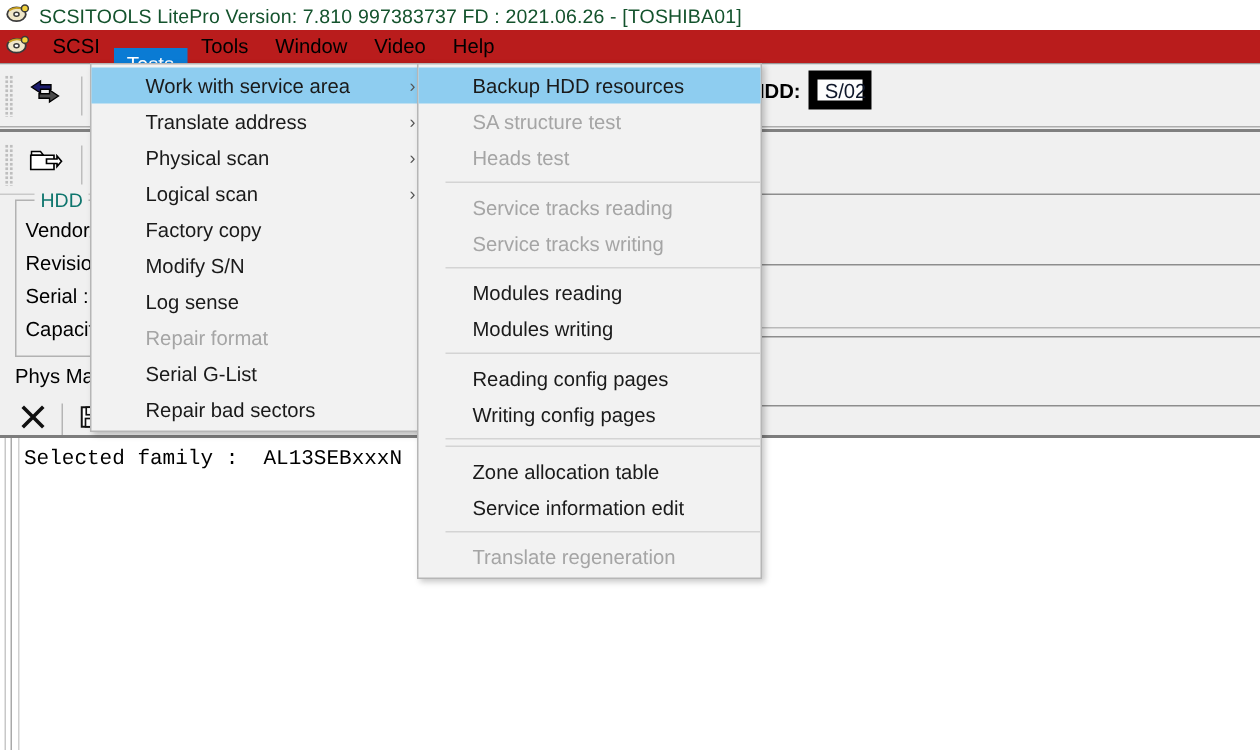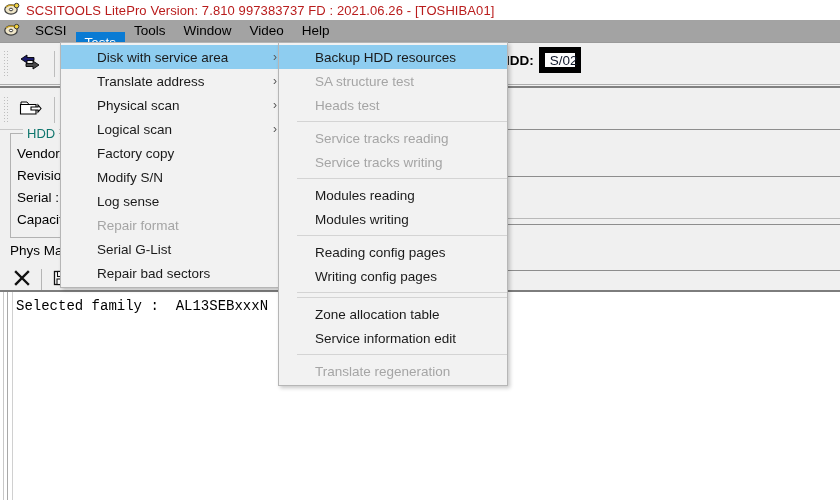--- a/index.html
+++ b/index.html
@@ -13,30 +13,30 @@
     position: relative;
     width: 840px; height: 500px;
     background: #ffffff;
   }
 
   
   .titlebar {
     position: absolute; left: 0; top: 0; width: 840px; height: 20px;
     background: #ffffff;
     display: flex; align-items: center;
-    font-size: 13px; color: #b91c1c;
+    font-size: 13px; color: #14532d;
     white-space: nowrap;
   }
   .titlebar .app-icon { margin: 0 6px 0 4px; display: block; }
   .title-text { font-size: 13px; letter-spacing: 0.1px; }
 
   
   .menubar {
     position: absolute; left: 0; top: 20px; width: 840px; height: 22px;
-    background: #a3a3a3;
+    background: #b91c1c;
     display: flex; align-items: center;
     font-size: 13.5px;
   }
   .menubar .app-icon2 { margin: 0 6px 0 4px; display: block; }
   .menu-item {
     padding: 3px 9px 4px 9px;
     color: #000;
     line-height: 15px;
     cursor: default;
   }
@@ -313,21 +313,21 @@
 
   <div class="logarea">
     <div class="edge1"></div>
     <div class="edge2"></div>
     <div class="edge3"></div>
     <div class="logline">Selected family :  AL13SEBxxxN</div>
   </div>
 
   <div class="popup" id="menu-tests">
       <div class="row sel">
-        <span>Disk with service area</span>
+        <span>Work with service area</span>
         <span class="arrow">›</span>
       </div>
       <div class="row">
         <span>Translate address</span>
         <span class="arrow">›</span>
       </div>
       <div class="row">
         <span>Physical scan</span>
         <span class="arrow">›</span>
       </div>

